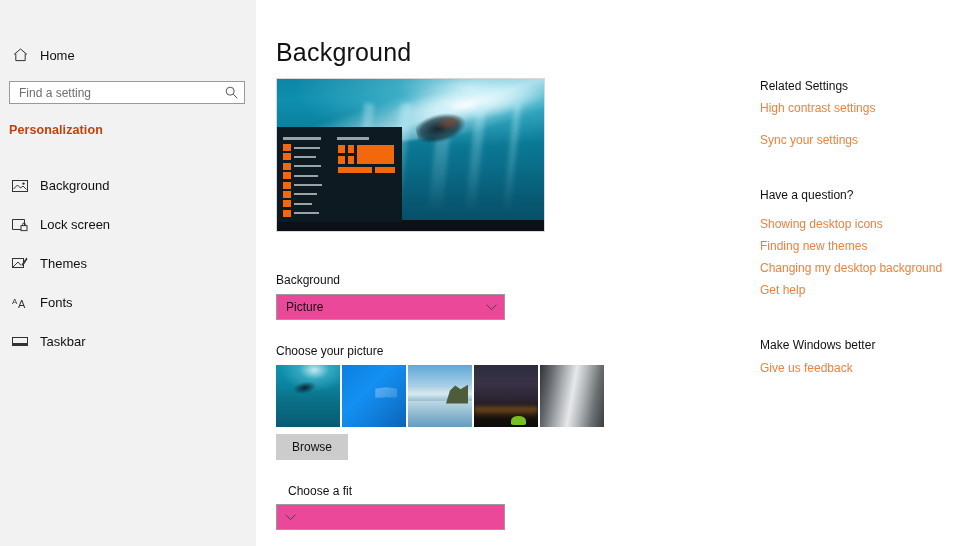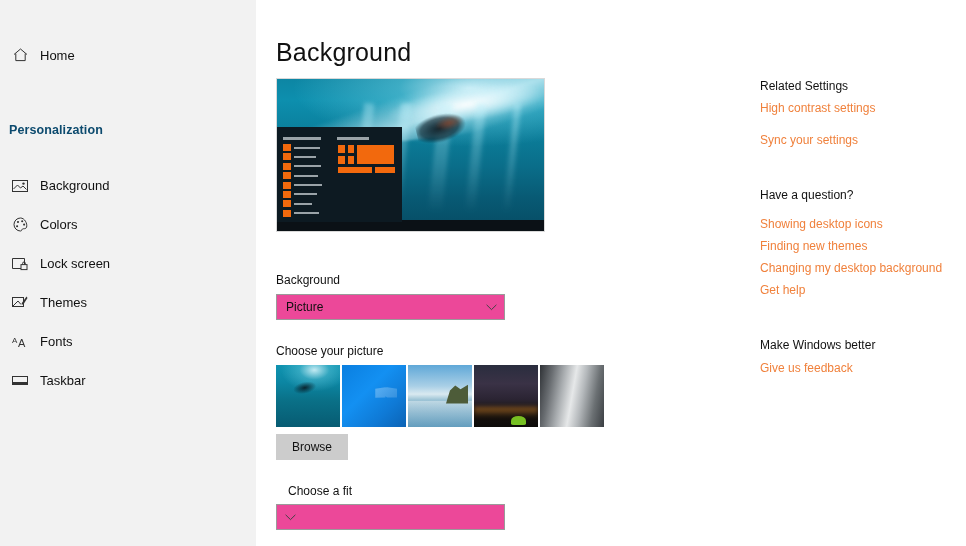--- a/index.html
+++ b/index.html
@@ -24,21 +24,21 @@
 
   
   .sidebar{position:absolute;left:0;top:0;width:256px;height:546px;background:#f2f2f2;}
   .home-row{position:absolute;left:0;top:42px;width:256px;height:26px;display:flex;align-items:center;}
   .home-ico{width:40px;display:flex;align-items:center;justify-content:center;}
   .home-lbl{font-size:13px;color:#111;}
   .search-wrap{position:absolute;left:9px;top:81px;width:236px;height:23px;background:#fff;border:1px solid #9a9a9a;box-sizing:border-box;display:flex;align-items:center;}
   .search-input{flex:1;border:0;outline:0;background:transparent;font-family:"Liberation Sans",sans-serif;font-size:12px;color:#333;padding:0 6px 0 9px;height:21px;}
   .search-input::placeholder{color:#6e6e6e;}
   .search-ico{width:26px;display:flex;align-items:center;justify-content:center;}
-  .section-hdr{position:absolute;left:9px;top:123px;font-size:12.5px;font-weight:bold;color:#0c4a6e;letter-spacing:.1px;}
+  .section-hdr{position:absolute;left:9px;top:123px;font-size:12.5px;font-weight:bold;color:#c2410c;letter-spacing:.1px;}
   .navlist{position:absolute;left:0;top:166px;width:256px;}
   .navitem{position:relative;height:39px;display:flex;align-items:center;cursor:default;}
   .nav-ico{width:40px;min-width:40px;display:flex;align-items:center;justify-content:center;}
   .nav-lbl{font-size:13px;color:#111;}
 
   
   .content{position:absolute;left:256px;top:0;width:710px;height:546px;background:#fff;}
   .page-title{position:absolute;left:20px;top:38px;font-size:25px;font-weight:300;color:#111;letter-spacing:.2px;}
 
   
@@ -160,48 +160,45 @@
 
     <div class="home-row">
       <span class="home-ico">
         <svg width="15" height="14" viewBox="0 0 15 14">
           <path d="M1 6.5 L7.5 1 L14 6.5 M2.8 5.6 V12.6 H12.2 V5.6" fill="none" stroke="#333" stroke-width="1"></path>
         </svg>
       </span>
       <span class="home-lbl">Home</span>
     </div>
 
+    <div class="search-wrap">
+      <input class="search-input" type="text" placeholder="Find a setting" style="">
+      <span class="search-ico">
+        <svg width="13" height="13" viewBox="0 0 13 13">
+          <circle cx="5.2" cy="5.2" r="4" fill="none" stroke="#555" stroke-width="1"></circle>
+          <path d="M8.3 8.3 L12.3 12.3" stroke="#555" stroke-width="1"></path>
+        </svg>
+      </span>
+    </div>
 
     <div class="section-hdr">Personalization</div>
 
     <div class="navlist">
 
       <div class="navitem">
         <span class="nav-ico">
           <svg width="16" height="14" viewBox="0 0 16 14">
             <rect x="0.5" y="1.5" width="15" height="11" fill="none" stroke="#333" stroke-width="1"></rect>
             <path d="M1.5 10 L5.5 6 L8.5 9 L11 7 L14.5 10.5" fill="none" stroke="#333" stroke-width="1"></path>
             <circle cx="11.5" cy="4.6" r="1.2" fill="#333"></circle>
           </svg>
         </span>
         <span class="nav-lbl">Background</span>
       </div>
 
-      <div class="navitem">
-        <span class="nav-ico">
-          <svg width="15" height="15" viewBox="0 0 15 15">
-            <path d="M7.5 1 A6.5 6.5 0 1 0 7.5 14 C9 14 8.6 12.6 9.4 12 C10.2 11.4 13 12.3 13.6 10.2 C14.6 6.6 11.6 1 7.5 1 Z" fill="none" stroke="#333" stroke-width="1"></path>
-            <circle cx="5" cy="5" r="1.05" fill="#333"></circle>
-            <circle cx="9.2" cy="4.2" r="1.05" fill="#333"></circle>
-            <circle cx="4.1" cy="9.2" r="1.05" fill="#333"></circle>
-            <circle cx="11.1" cy="7.6" r="1.05" fill="#333"></circle>
-          </svg>
-        </span>
-        <span class="nav-lbl">Colors</span>
-      </div>
 
       <div class="navitem">
         <span class="nav-ico">
           <svg width="16" height="14" viewBox="0 0 16 14">
             <path d="M0.5 1.5 H12.5 V11.5 H0.5 Z" fill="none" stroke="#333" stroke-width="1"></path>
             <rect x="9" y="7.6" width="6" height="5" fill="#f2f2f2" stroke="#333" stroke-width="1"></rect>
             <path d="M10.6 7.6 V6.4 A1.4 1.4 0 0 1 13.4 6.4 V7.6" fill="none" stroke="#333" stroke-width="1"></path>
           </svg>
         </span>
         <span class="nav-lbl">Lock screen</span>

